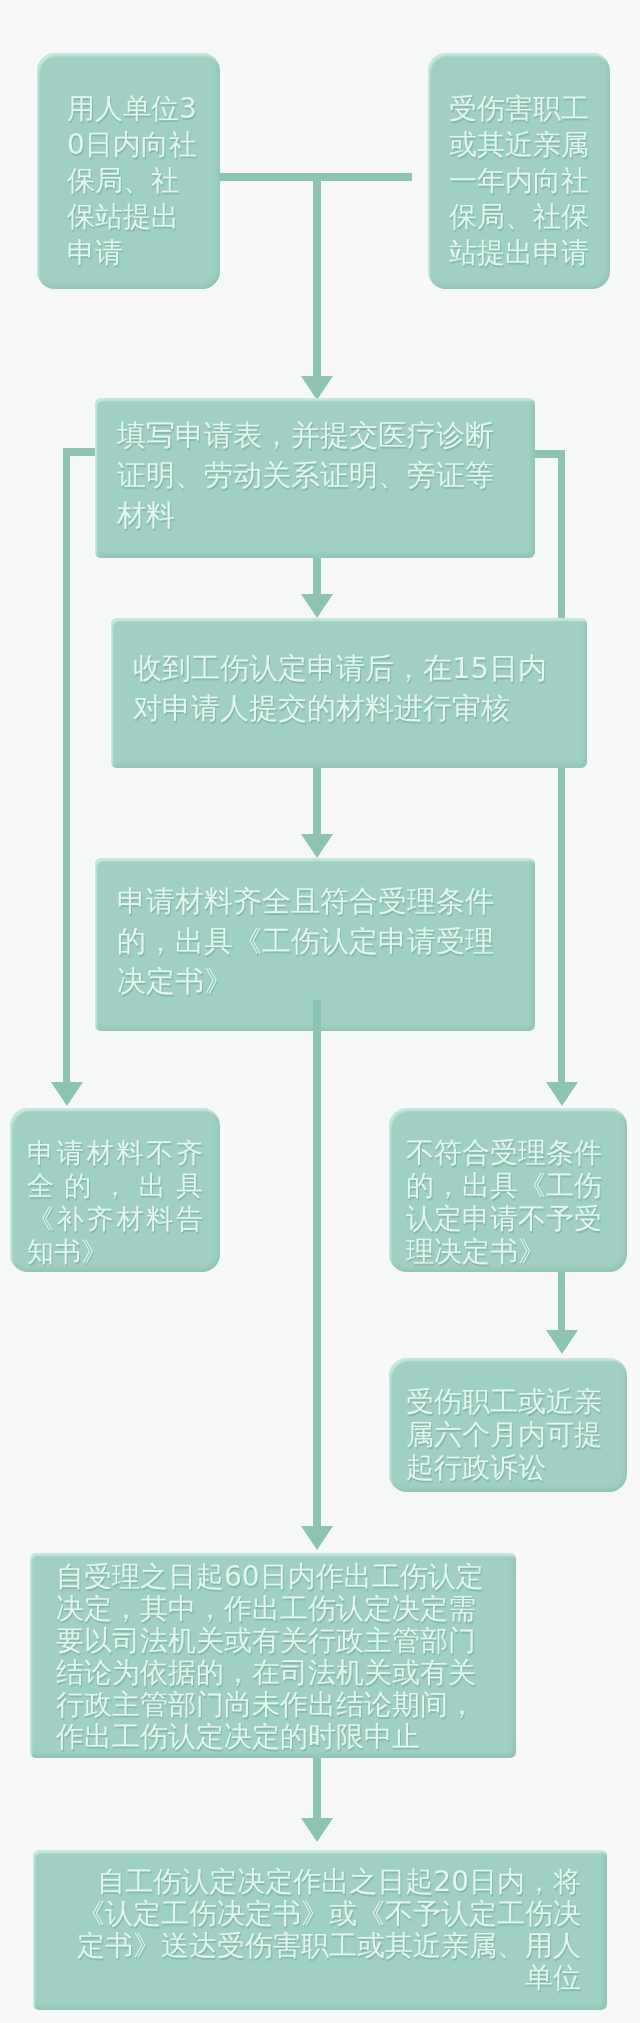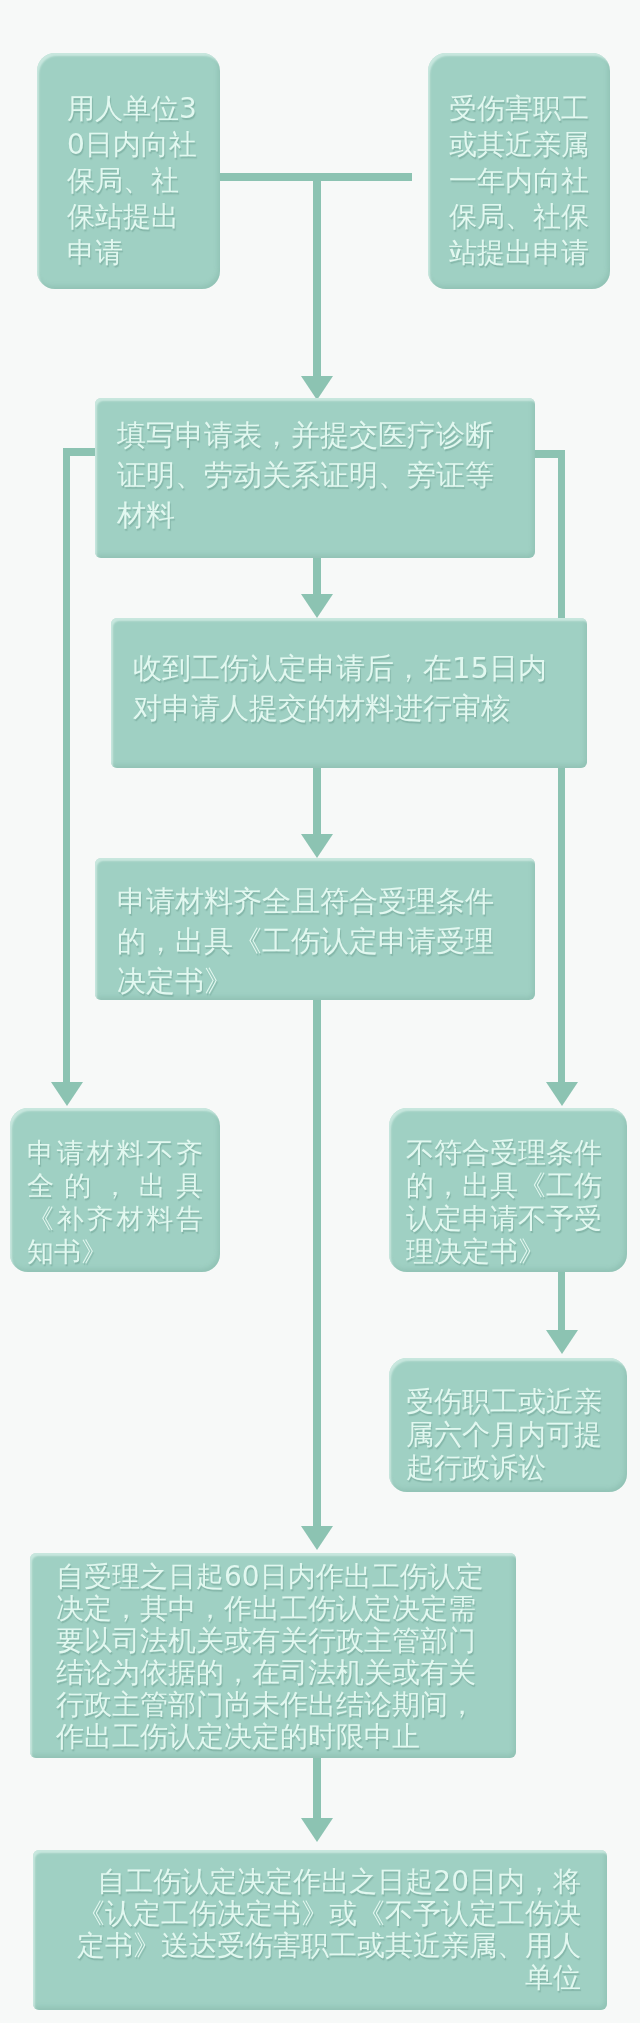--- a/index.html
+++ b/index.html
@@ -34,21 +34,21 @@
     position:absolute;width:0;height:0;
     border-left:16px solid transparent;
     border-right:16px solid transparent;
     border-top:24px solid var(--line-color);
   }
   
   .n-employer{left:37px;top:53px;width:183px;height:236px;padding:38px 18px 18px 30px;font-size:28px;line-height:36px;}
   .n-employee{left:428px;top:53px;width:182px;height:236px;padding:38px 16px 18px 21px;font-size:28px;line-height:36px;}
   .n-fillform{left:95px;top:398px;width:440px;height:160px;padding:17px 22px 0 22px;font-size:29px;line-height:40px;}
   .n-review{left:95px;top:618px;width:476px;height:150px;padding:30px 22px 15px 22px;font-size:29px;line-height:40px;margin-left:16px;}
-  .n-accept{left:95px;top:858px;width:440px;height:142px;padding:23px 22px 0 22px;font-size:29px;line-height:40px;}
+  .n-accept{left:95px;top:858px;width:440px;height:173px;padding:23px 22px 0 22px;font-size:29px;line-height:40px;}
   .n-incomplete{left:10px;top:1108px;width:210px;height:164px;padding:28px 17px 0 17px;font-size:27px;line-height:33px;text-align:justify;}
   .n-reject{left:389px;top:1108px;width:238px;height:164px;padding:28px 17px 0 17px;font-size:28px;line-height:33px;}
   .n-lawsuit{left:389px;top:1358px;width:238px;height:134px;padding:27px 17px 4px 17px;font-size:28px;line-height:33px;}
   .n-decision{left:30px;top:1553px;width:486px;height:205px;padding:8px 26px 0 26px;font-size:28px;line-height:32px;}
   .n-deliver{left:33px;top:1850px;width:574px;height:160px;padding:16px 26px 0 18px;font-size:28px;line-height:32px;text-align:right;}
   
   .l-join{left:220px;top:173px;width:192px;height:8px;}
   .l-stem-top{left:313px;top:177px;width:8px;height:199px;}
   .a-to-fillform{left:301px;top:376px;}
   .l-stub-left{left:63px;top:448px;width:32px;height:8px;}

